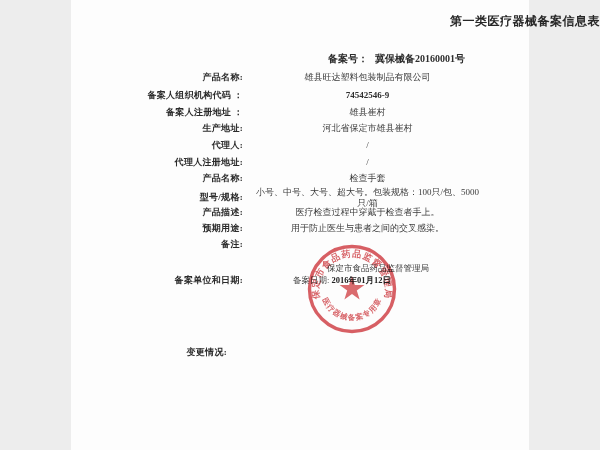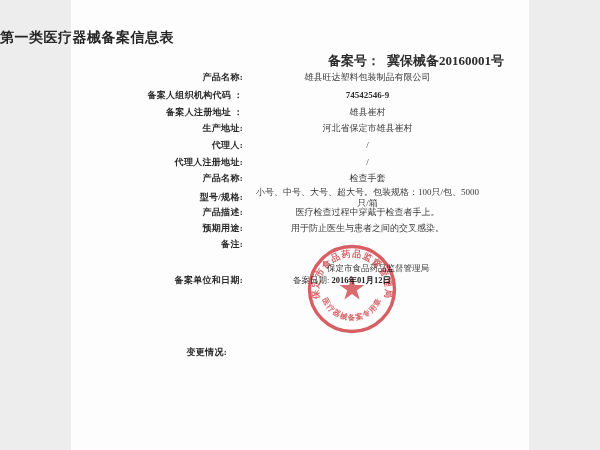--- a/index.html
+++ b/index.html
@@ -9,27 +9,27 @@
     font-family:"Liberation Serif","DejaVu Serif",serif;
   }
   .stage{position:relative;width:600px;height:450px;}
   .page{
     position:absolute;left:71px;top:0;width:458px;height:450px;
     background:#fdfdfd;
   }
   .layer{position:absolute;left:0;top:0;width:600px;height:450px;}
 
   .doc-title{
-    position:absolute;top:29px;left:0;width:600px;
-    text-align:left;font-size:14px;font-weight:bold;color:#262626;
+    position:absolute;top:13px;left:0;width:600px;
+    text-align:right;font-size:12px;font-weight:bold;color:#262626;
     letter-spacing:0.5px;
   }
   .filing-no{
     position:absolute;top:52px;left:328px;
-    font-size:13px;color:#333;
+    font-size:10px;color:#333;
   }
   .filing-no .fn-label{font-weight:bold;margin-right:7px;color:#2b2b2b;}
   .filing-no .fn-value{font-weight:bold;color:#2e2e2e;}
 
   .row{position:absolute;left:0;width:600px;font-size:9px;line-height:10.5px;}
   .lbl{
     position:absolute;left:0;top:0;width:243px;
     text-align:right;font-weight:bold;color:#2b2b2b;
     letter-spacing:0.3px;
   }

